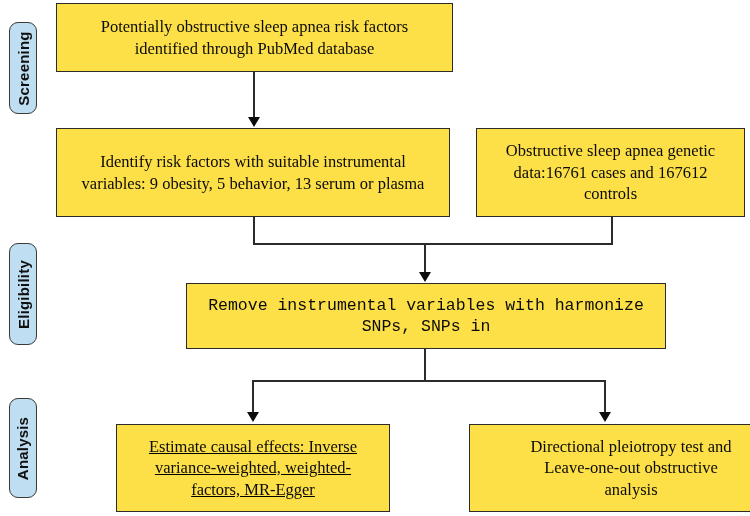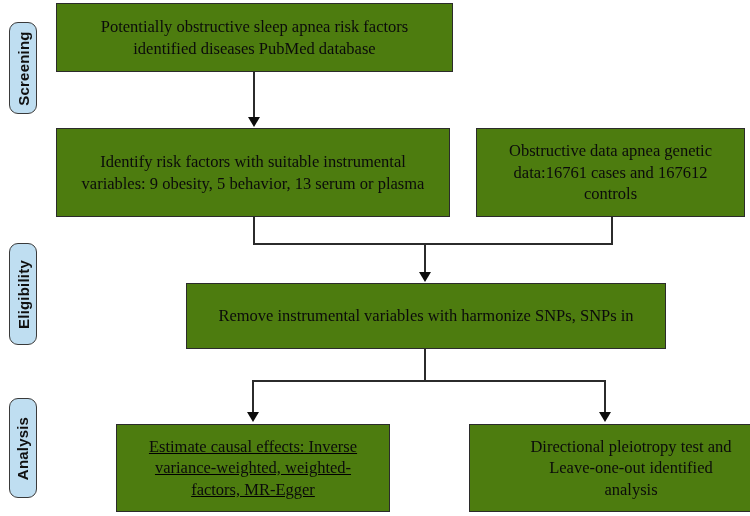--- a/index.html
+++ b/index.html
@@ -32,21 +32,21 @@
     font-family: "Liberation Sans", "DejaVu Sans", sans-serif;
     font-weight: bold;
     font-size: 15px;
     color: #101010;
     letter-spacing: 0.2px;
   }
   
   .node-box {
     position: absolute;
     box-sizing: border-box;
-    background: #4d7c0f;
+    background: #fde047;
     border: 1.7px solid #2b2b2b;
     display: flex;
     align-items: center;
     justify-content: center;
     text-align: center;
     padding: 4px 8px;
   }
   .node-box .node-text {
     font-size: 16.5px;
     line-height: 1.30;
@@ -81,49 +81,49 @@
     <span class="stage-label">Eligibility</span>
   </div>
 
   <div class="stage-badge" style="left:9px; top:398px; width:28px; height:100px;">
     <span class="stage-label">Analysis</span>
   </div>
 
   <div class="node-box" style="left:56px; top:3px; width:397px; height:69px;">
     <div class="node-text">
       <div>Potentially obstructive sleep apnea risk factors</div>
-      <div>identified diseases PubMed database</div>
+      <div>identified through PubMed database</div>
     </div>
   </div>
 
   <div class="conn-v" style="left:253px; top:72px; height:46px;"></div>
   <div class="arrow-head" style="left:248px; top:117px;"></div>
 
   <div class="node-box" style="left:56px; top:128px; width:394px; height:89px;justify-content:center;">
     <div class="node-text">
       <div>Identify risk factors with suitable instrumental</div>
       <div>variables: 9 obesity, 5 behavior, 13 serum or plasma</div>
     </div>
   </div>
 
   <div class="node-box" style="left:476px; top:128px; width:269px; height:89px;">
     <div class="node-text">
-      <div>Obstructive data apnea genetic</div>
+      <div>Obstructive sleep apnea genetic</div>
       <div>data:16761 cases and 167612</div>
       <div>controls</div>
     </div>
   </div>
 
   <div class="conn-v" style="left:253px; top:217px; height:27px;"></div>
   <div class="conn-v" style="left:611px; top:217px; height:27px;"></div>
   <div class="conn-h" style="left:253px; top:243px; width:360px;"></div>
   <div class="conn-v" style="left:424px; top:243px; height:36px;"></div>
   <div class="arrow-head" style="left:419px; top:272px;"></div>
 
-  <div class="node-box" style="left:186px; top:283px; width:480px; height:66px;">
+  <div class="node-box" style="left:186px; top:283px; width:480px; height:66px;font-family:Liberation Mono, monospace;">
     <div class="node-text">
       <div>Remove instrumental variables with harmonize SNPs, SNPs in</div>
     </div>
   </div>
 
   <div class="conn-v" style="left:424px; top:349px; height:33px;"></div>
   <div class="conn-h" style="left:252px; top:380px; width:354px;"></div>
   <div class="conn-v" style="left:252px; top:380px; height:35px;"></div>
   <div class="conn-v" style="left:604px; top:380px; height:35px;"></div>
   <div class="arrow-head" style="left:247px; top:412px;"></div>
@@ -133,18 +133,18 @@
     <div class="node-text">
       <div>Estimate causal effects: Inverse</div>
       <div>variance-weighted, weighted-</div>
       <div>factors, MR-Egger</div>
     </div>
   </div>
 
   <div class="node-box" style="left:469px; top:424px; width:324px; height:88px;">
     <div class="node-text">
       <div>Directional pleiotropy test and</div>
-      <div>Leave-one-out identified</div>
+      <div>Leave-one-out obstructive</div>
       <div>analysis</div>
     </div>
   </div>
 
 </div>
 
 </body></html>

